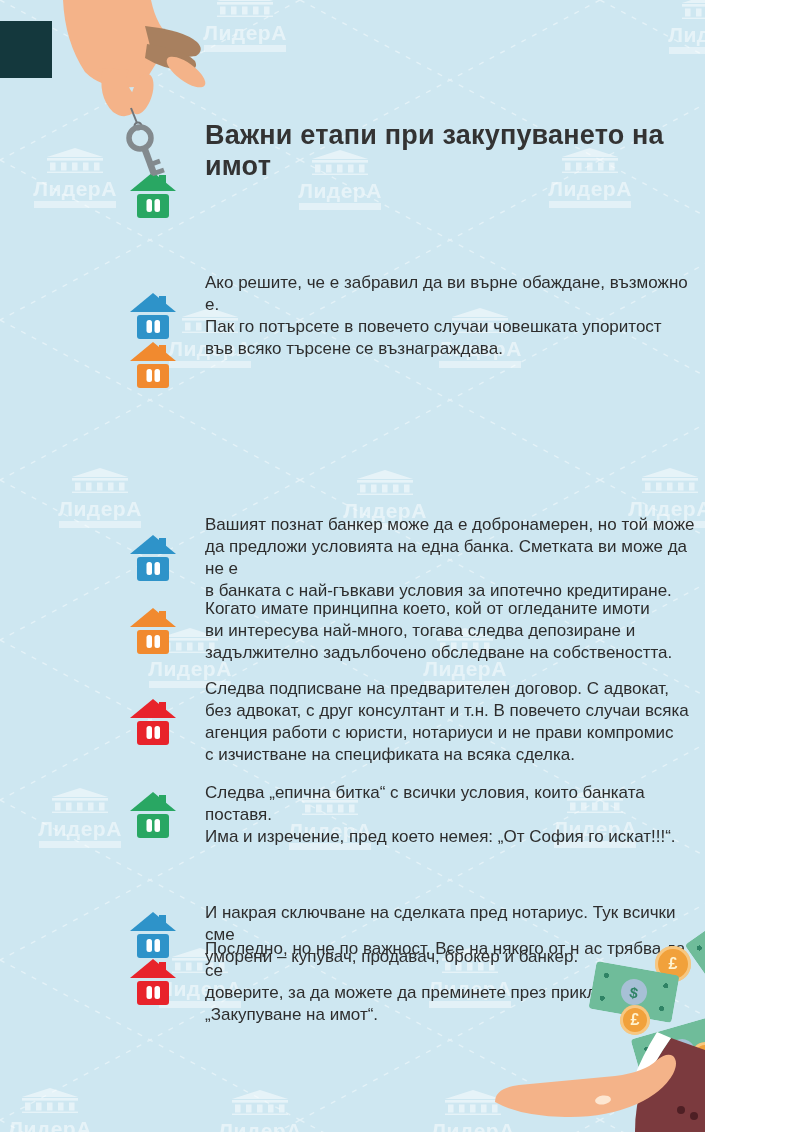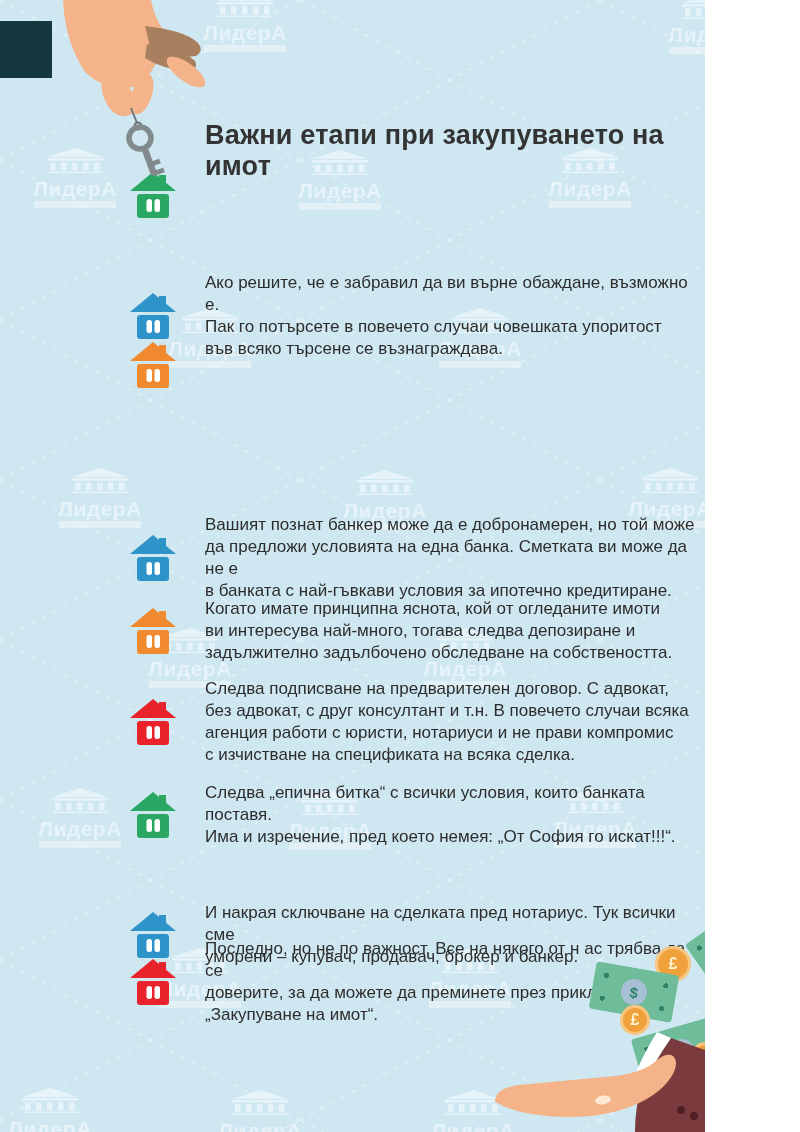--- a/index.html
+++ b/index.html
@@ -407,21 +407,21 @@
     </div>
 
     <div class="item" style="top:598px">
       <svg class="house" style="color:var(--orange)" viewBox="0 0 46 46">
         <rect x="29" y="3" width="7" height="12" fill="currentColor"></rect>
         <polygon points="23,0 0,19 46,19" fill="currentColor"></polygon>
         <rect x="7" y="22" width="32" height="24" rx="3" fill="currentColor"></rect>
         <rect x="16.5" y="27" width="5.5" height="13" rx="2.5" fill="#fff"></rect>
         <rect x="24.5" y="27" width="5.5" height="13" rx="2.5" fill="#fff"></rect>
       </svg>
-      <p class="item-text">Когато имате принципна яснота, кой от огледаните имоти
+      <p class="item-text">Когато имате принципна което, кой от огледаните имоти
 ви интересува най-много, тогава следва депозиране и
 задължително задълбочено обследване на собствеността.</p>
     </div>
 
     <div class="item" style="top:678px">
       <svg class="house" style="color:var(--red)" viewBox="0 0 46 46">
         <rect x="29" y="3" width="7" height="12" fill="currentColor"></rect>
         <polygon points="23,0 0,19 46,19" fill="currentColor"></polygon>
         <rect x="7" y="22" width="32" height="24" rx="3" fill="currentColor"></rect>
         <rect x="16.5" y="27" width="5.5" height="13" rx="2.5" fill="#fff"></rect>

